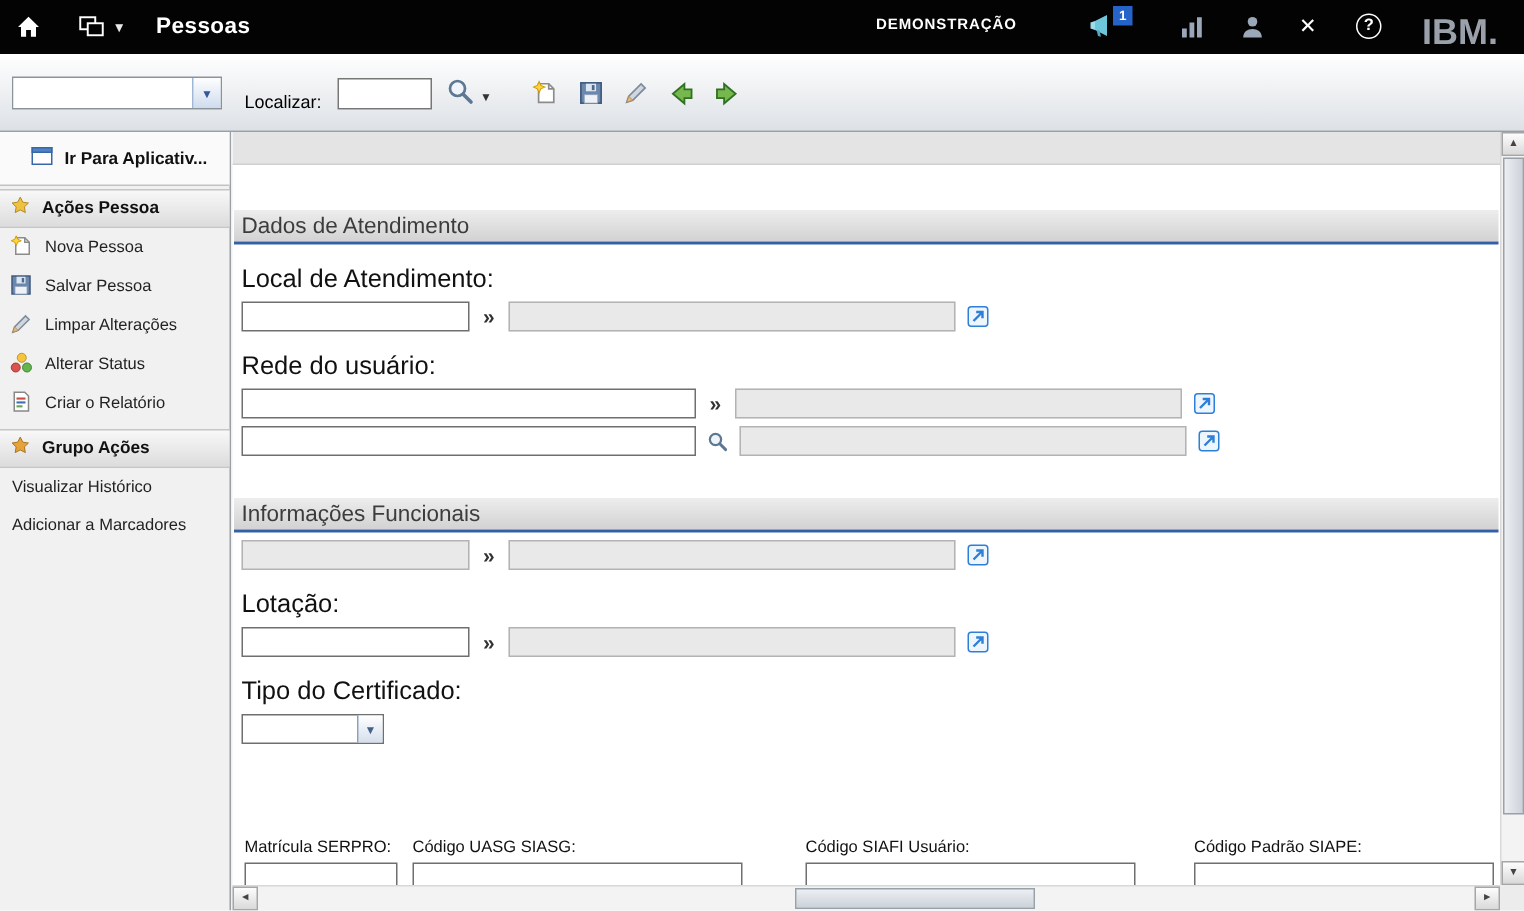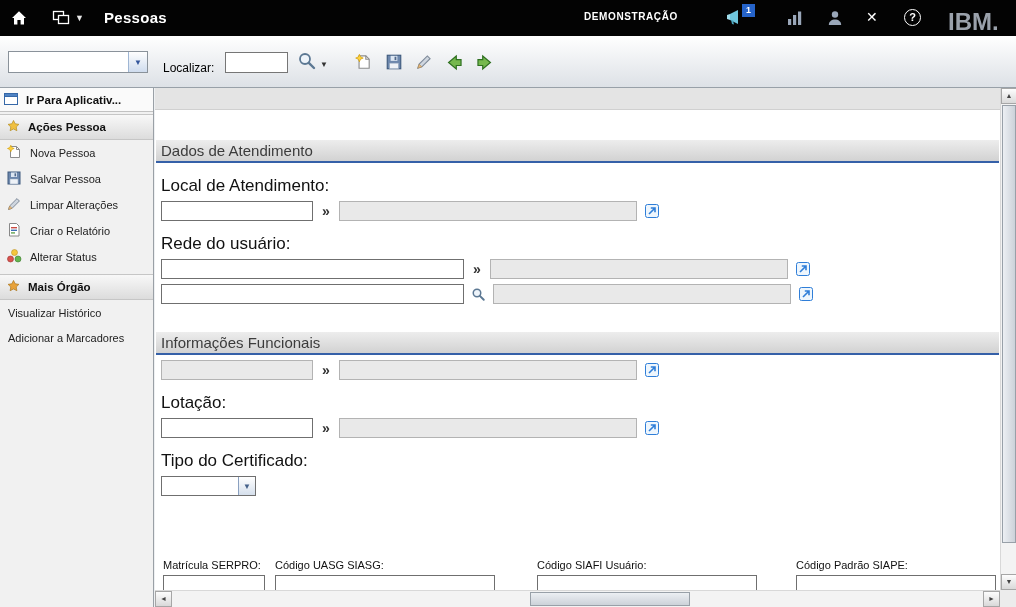--- a/index.html
+++ b/index.html
@@ -35,21 +35,21 @@
                  color:#33569c; font-size:8px; display:flex; align-items:center; justify-content:center; cursor:pointer; }
   .loclabel { position:absolute; left:163px; top:25px; font-size:12px; color:#000; }
   .locinput { position:absolute; left:225px; top:16px; width:63px; height:21px; border:1px solid #767676; font-size:12px; padding:0 3px; }
   .mag { position:absolute; left:297px; top:15px; cursor:pointer; }
   .magcaret { position:absolute; left:320px; top:24px; font-size:8px; color:#333; cursor:pointer; }
   .ticon { position:absolute; top:15px; width:22px; height:22px; cursor:pointer; display:flex; align-items:center; justify-content:center; }
   .ti-new { left:352px; } .ti-save { left:383px; } .ti-clear { left:413px; } .ti-prev { left:443px; } .ti-next { left:473px; }
 
   
   .sidebar { position:absolute; left:0; top:88px; bottom:0; width:154px; background:#f1f1f1; border-right:1px solid #9aa0a6; }
-  .sb-goto { height:24px; display:flex; align-items:center; gap:7px; padding-left:3px; background:#fafafa;
+  .sb-goto { height:36px; display:flex; align-items:center; gap:7px; padding-left:20px; background:#fafafa;
              border-bottom:1px solid #c2c2c2; font-weight:bold; font-size:11.5px; color:#111; cursor:pointer; }
   .sb-hdr { margin-top:2px; height:26px; display:flex; align-items:center; gap:7px; padding-left:6px;
             background:linear-gradient(#f8f8f8,#dcdcdc); border-top:1px solid #c6c6c6; border-bottom:1px solid #c6c6c6;
             font-weight:bold; font-size:11.5px; color:#111; }
   .sb-item { height:26px; display:flex; align-items:center; gap:8px; padding-left:6px; font-size:11px; color:#222; cursor:pointer; }
   .sb-link { height:25px; display:flex; align-items:center; padding-left:8px; font-size:11px; color:#222; cursor:pointer; }
   .sb-hdr2 { margin-top:4px; }
 
   
   .content { position:absolute; left:155px; top:88px; width:845px; height:502px; background:#fff; overflow:hidden; }
@@ -229,46 +229,46 @@
       <svg width="16" height="16" viewBox="0 0 16 16">
         <path d="M2.5 13.5l1.2-3.6 7.3-7.3 2.4 2.4-7.3 7.3z" fill="#cfd6df" stroke="#7e8a99"></path>
         <path d="M2.5 13.5l3.6-1.2-2.4-2.4z" fill="#e8b87e" stroke="#b08a4f" stroke-width="0.5"></path>
       </svg>
     </span>
     <span>Limpar Alterações</span>
   </div>
   <div class="sb-item">
     <span>
       <svg width="16" height="16" viewBox="0 0 16 16">
+        <circle cx="4.5" cy="11" r="3" fill="#d9534f" stroke="#9c2f2c" stroke-width="0.6"></circle>
+        <circle cx="8.5" cy="4.5" r="3" fill="#f5c63c" stroke="#b8902a" stroke-width="0.6"></circle>
+        <circle cx="12" cy="11" r="3" fill="#64b54e" stroke="#3d7a2f" stroke-width="0.6"></circle>
+      </svg>
+    </span>
+    <span>Alterar Status</span>
+  </div>
+  <div class="sb-item">
+    <span>
+      <svg width="16" height="16" viewBox="0 0 16 16">
         <path d="M3.5 1.5h7l2.5 2.5v10H3.5z" fill="#fff" stroke="#888"></path>
         <rect x="5" y="5" width="6" height="1.4" fill="#c94a42"></rect>
         <rect x="5" y="7.6" width="6" height="1.4" fill="#3e6fb5"></rect>
         <rect x="5" y="10.2" width="4" height="1.4" fill="#64a353"></rect>
       </svg>
     </span>
     <span>Criar o Relatório</span>
   </div>
-  <div class="sb-item">
-    <span>
-      <svg width="16" height="16" viewBox="0 0 16 16">
-        <circle cx="4.5" cy="11" r="3" fill="#d9534f" stroke="#9c2f2c" stroke-width="0.6"></circle>
-        <circle cx="8.5" cy="4.5" r="3" fill="#f5c63c" stroke="#b8902a" stroke-width="0.6"></circle>
-        <circle cx="12" cy="11" r="3" fill="#64b54e" stroke="#3d7a2f" stroke-width="0.6"></circle>
-      </svg>
-    </span>
-    <span>Alterar Status</span>
-  </div>
 
   <div class="sb-hdr sb-hdr2">
     <span>
       <svg width="15" height="15" viewBox="0 0 16 16">
         <path d="M8 1.5l1.8 3.6 4 .6-2.9 2.8.7 4-3.6-1.9-3.6 1.9.7-4L2.2 5.7l4-.6z" fill="#e8a23a" stroke="#a5731c" stroke-width="0.7"></path>
       </svg>
     </span>
-    <span>Mais Órgão</span>
+    <span>Grupo Ações</span>
   </div>
   <div class="sb-link">
     <span>Visualizar Histórico</span>
   </div>
   <div class="sb-link">
     <span>Adicionar a Marcadores</span>
   </div>
 </div>
 
 <span class="collapse">◄</span>

